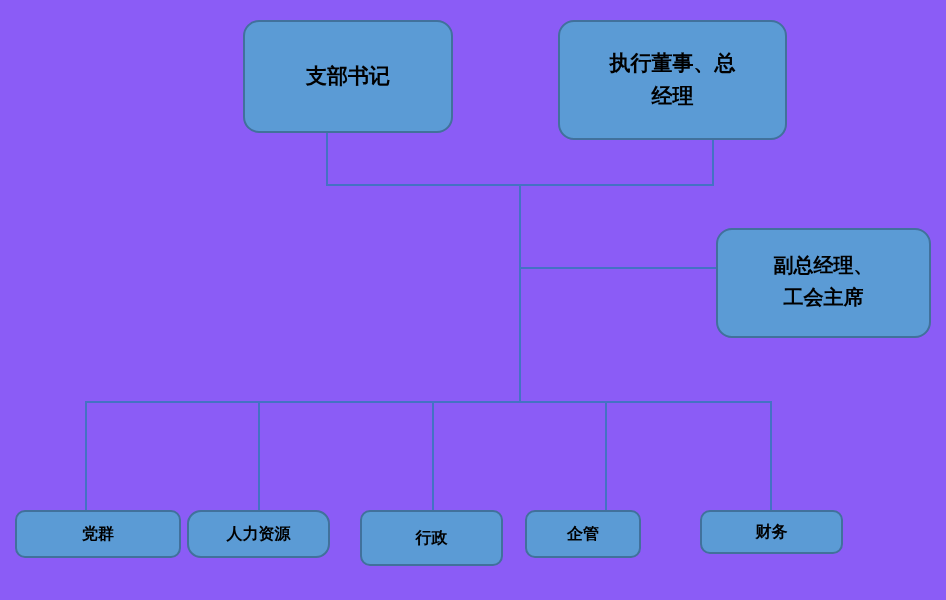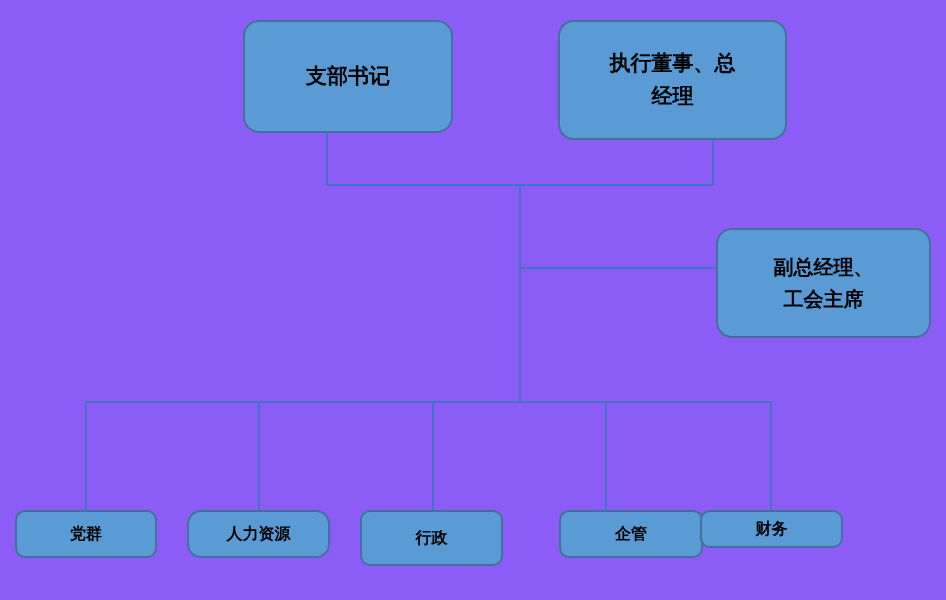--- a/index.html
+++ b/index.html
@@ -42,20 +42,21 @@
   }
   .node-top {
     border-radius: 16px;
     font-size: 21px;
     line-height: 1.55;
   }
   .node-mid {
     border-radius: 16px;
     font-size: 20px;
     line-height: 1.6;
+    font-family: Liberation Mono, monospace;
   }
   .node-small {
     border-radius: 10px;
     font-size: 16px;
   }
 </style>
 </head>
 <body>
 
 <div class="canvas">
@@ -88,33 +89,33 @@
   <div class="node node-top" style="left:558px; top:20px; width:229px; height:120px;">
     <span>执行董事、总
 经理</span>
   </div>
 
   <div class="node node-mid" style="left:716px; top:228px; width:215px; height:110px;">
     <span>副总经理、
 工会主席</span>
   </div>
 
-  <div class="node node-small" style="left:15px; top:510px; width:142px; height:48px;">
+  <div class="node node-small" style="left:15px; top:510px; width:166px; height:48px;">
     <span>党群</span>
   </div>
 
   <div class="node node-small" style="left:187px; top:510px; width:143px; height:48px;border-radius:14px;">
     <span>人力资源</span>
   </div>
 
   <div class="node node-small" style="left:360px; top:510px; width:143px; height:56px;">
     <span>行政</span>
   </div>
 
-  <div class="node node-small" style="left:559px; top:510px; width:144px; height:48px;">
+  <div class="node node-small" style="left:525px; top:510px; width:116px; height:48px;">
     <span>企管</span>
   </div>
 
-  <div class="node node-small" style="left:700px; top:510px; width:143px; height:38px;align-items:center;">
+  <div class="node node-small" style="left:700px; top:510px; width:143px; height:44px;align-items:center;">
     <span>财务</span>
   </div>
 
 </div>
 
 </body></html>

